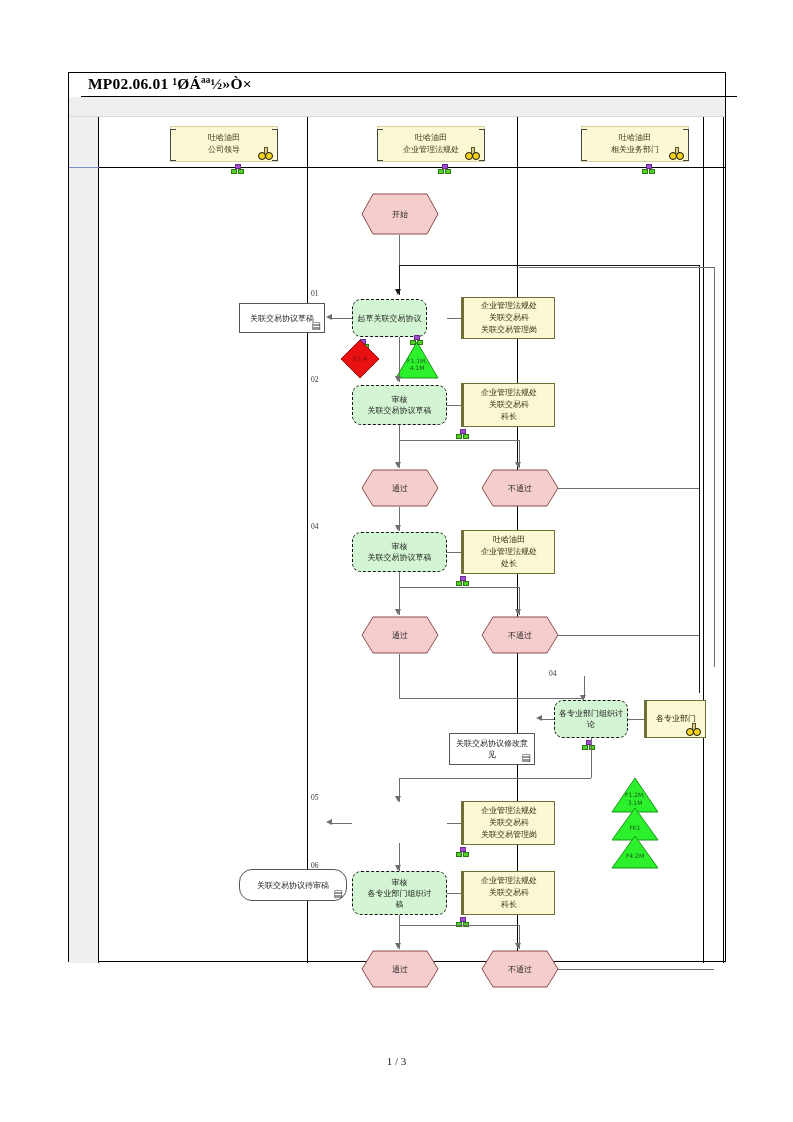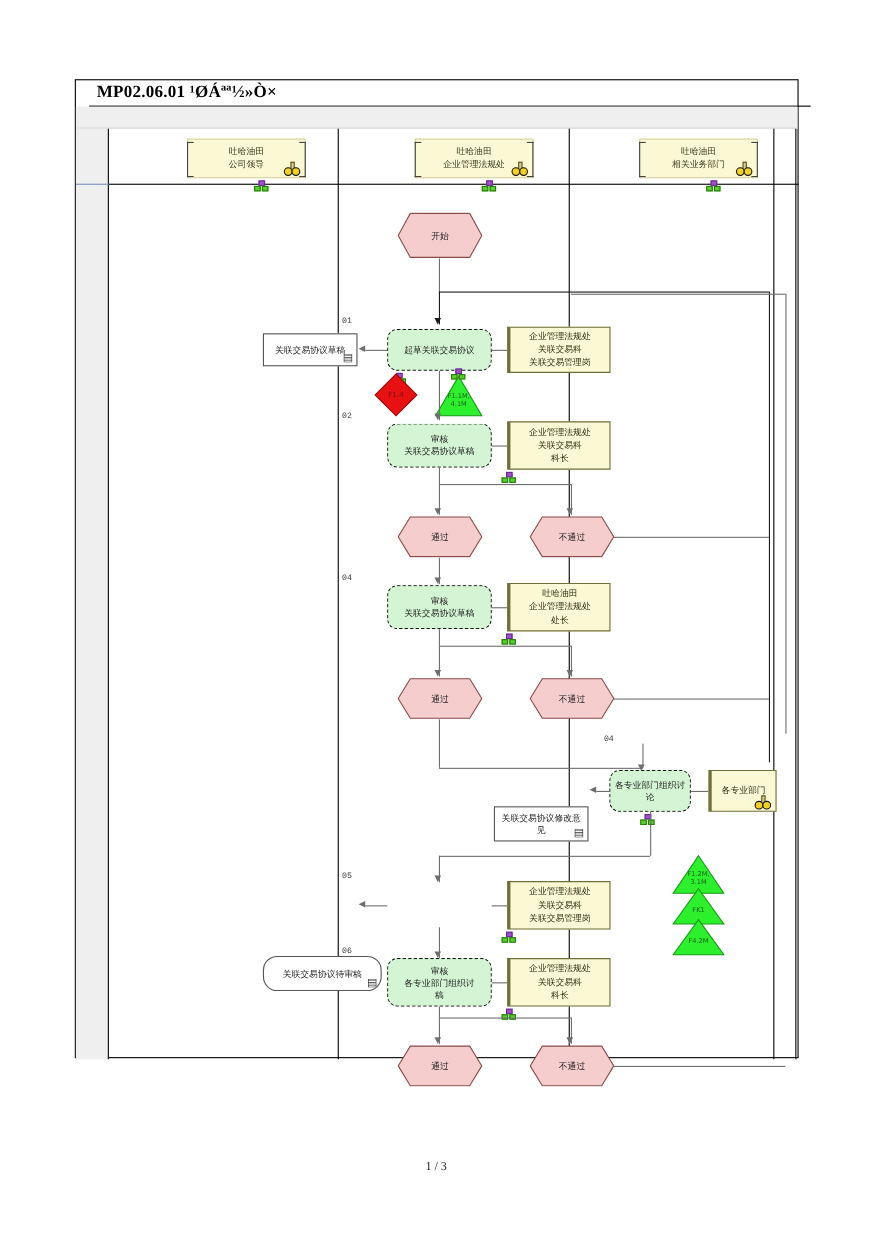--- a/index.html
+++ b/index.html
@@ -83,21 +83,21 @@
     font-size:6.5px;color:#7a1414;
   }
   .tri{position:absolute;}
   .tri .ttext{
     position:absolute;left:0;top:22%;width:100%;height:78%;
     display:flex;align-items:center;justify-content:center;text-align:center;
     font-size:6px;line-height:7.5px;color:#1b5c1b;
   }
   .steplabel{
     position:absolute;font-size:7.5px;color:#333;
-    font-family:Liberation Mono, monospace;
+    font-family:Liberation Serif, serif;
   }
   .orgicon{position:absolute;width:11px;height:8px;}
   .orgicon .ob{position:absolute;background:#55d12a;border:.5px solid #2a7a12;}
   .orgicon .top{left:3.5px;top:0;width:4px;height:3px;background:#a14fd0;border-color:#6a2a90;}
   .orgicon .bl{left:0;top:4.5px;width:4px;height:3px;}
   .orgicon .br{left:6.5px;top:4.5px;width:4px;height:3px;}
   .headicon{position:absolute;right:3px;bottom:1px;width:16px;height:11px;}
   .headicon .g1,.headicon .g2{position:absolute;bottom:0;width:6px;height:6px;border-radius:50%;background:#f2d21a;border:1.2px solid #111;}
   .headicon .g1{left:0;} .headicon .g2{left:7px;}
   .headicon .stem{position:absolute;left:6px;bottom:4px;width:2px;height:7px;background:#d9c98a;border:1px solid #5b5424;}
@@ -196,21 +196,21 @@
     <div class="ln lnv" style="left:300px;top:118px;height:30px;"></div>
 
     <div class="ln lnh lnblk" style="left:300px;top:148px;width:300px;"></div>
     <div class="ln lnv lnblk" style="left:600px;top:148px;height:428px;"></div>
     <div class="ln lnh" style="left:420px;top:150px;width:195px;"></div>
     <div class="ln lnv" style="left:615px;top:150px;height:400px;"></div>
     <div class="ln lnv lnblk" style="left:300px;top:148px;height:30px;"></div>
     <div class="arrow arr-down-blk" style="left:296px;top:172px;"></div>
 
     <div class="steplabel" style="left:212px;top:172px;">01</div>
-    <div class="node activity" style="left:253px;top:182px;width:95px;height:38px;">
+    <div class="node activity" style="left:253px;top:182px;width:75px;height:38px;">
       <span>起草关联交易协议</span>
     </div>
     <div class="node role" style="left:362px;top:180px;width:94px;height:42px;">
       <div>
         <div>企业管理法规处</div>
         <div>关联交易科</div>
         <div>关联交易管理岗</div>
       </div>
     </div>
     <div class="ln lnh" style="left:348px;top:201px;width:14px;"></div>

